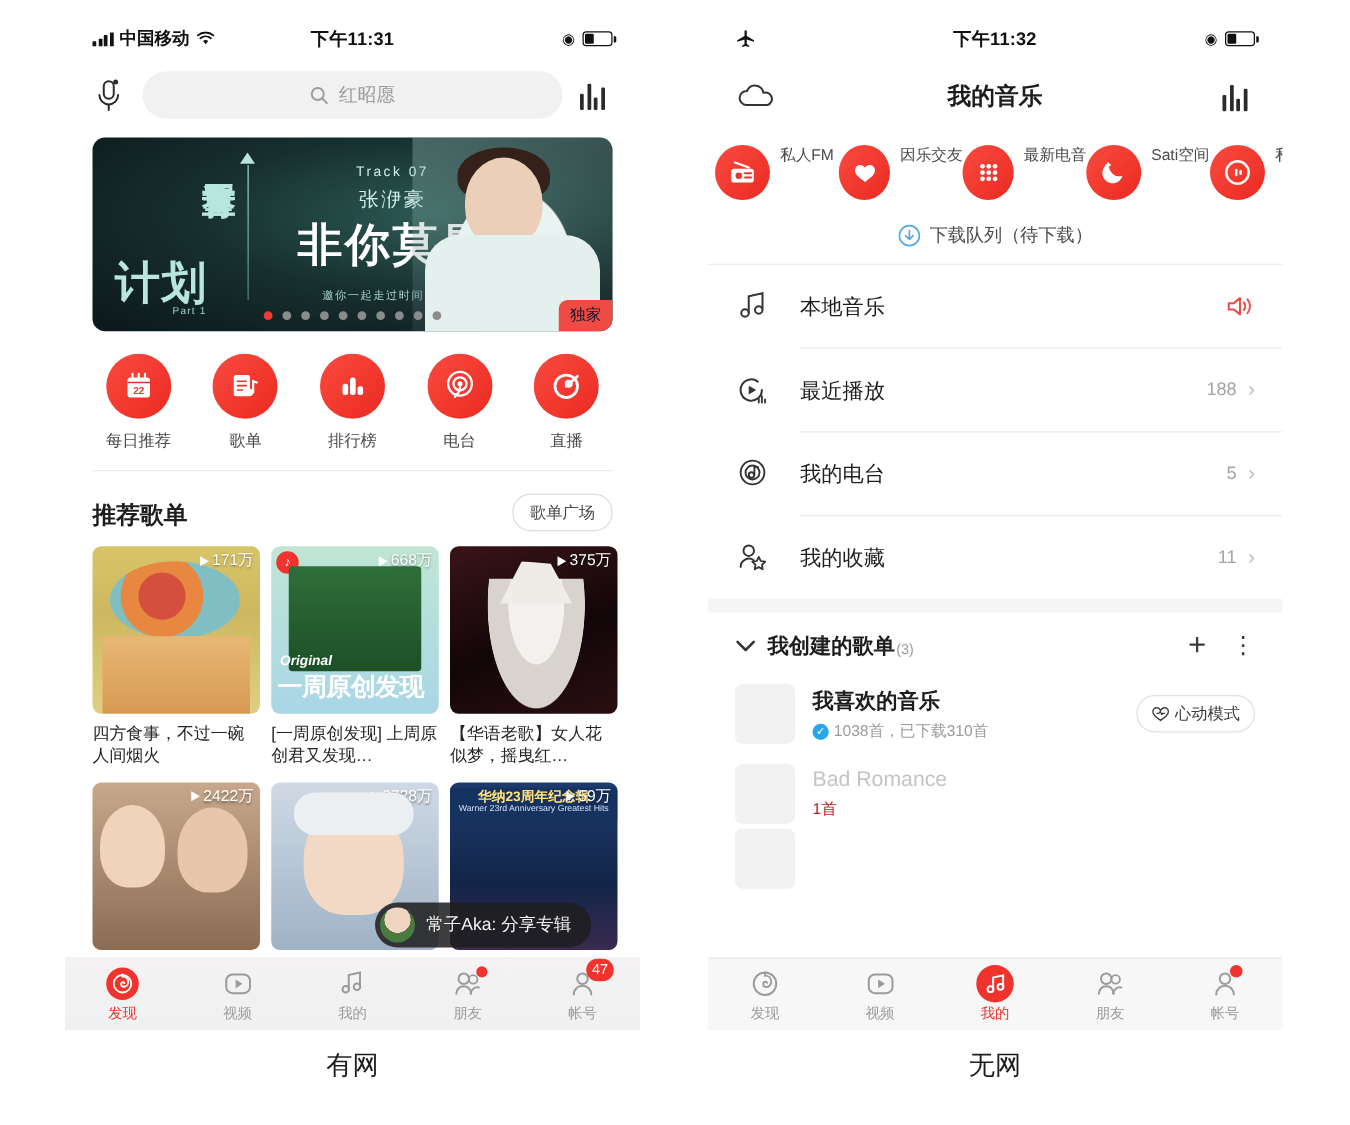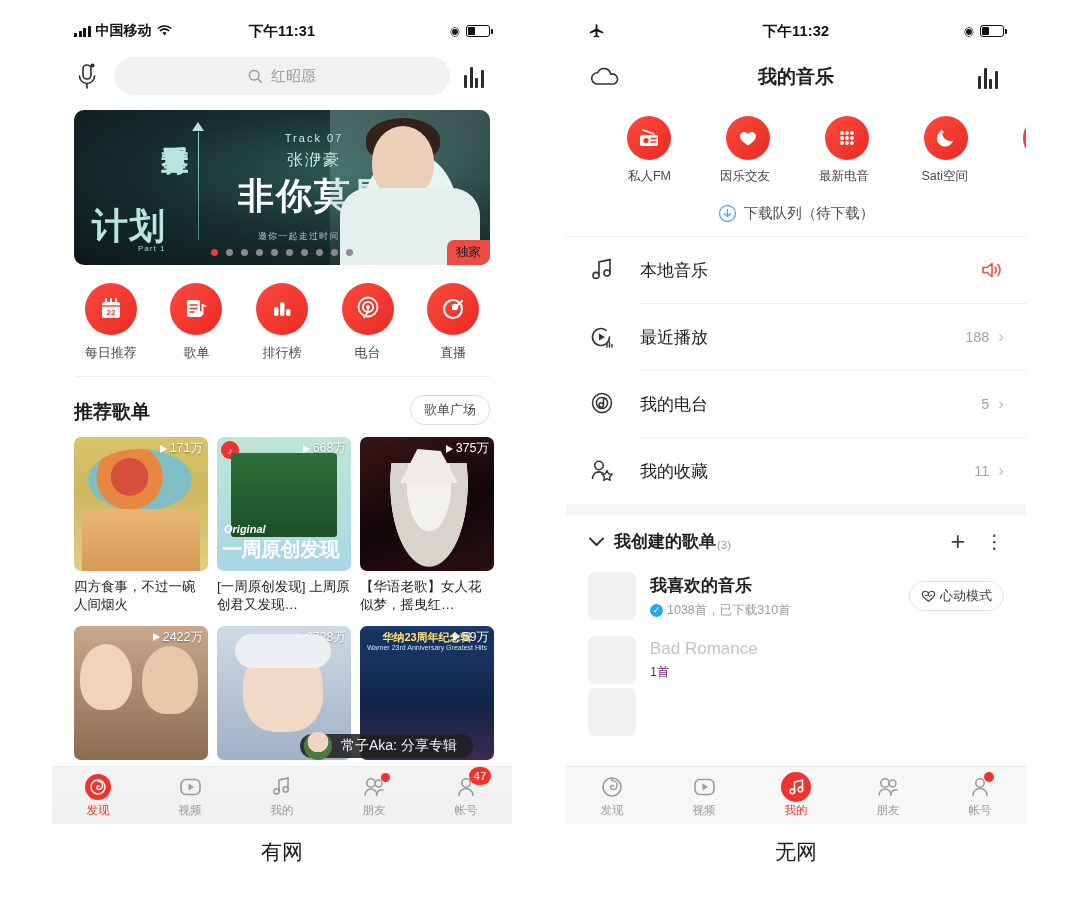--- a/index.html
+++ b/index.html
@@ -172,21 +172,21 @@
   .thumb.t5{ background:linear-gradient(180deg,#cfd9e4,#9fb2c6); }
   .thumb.t5::before{content:"";position:absolute;left:26px;top:16px;width:80px;height:90px;border-radius:50% 50% 40% 40%;background:#f2d9c5;}
   .thumb.t5::after{content:"";position:absolute;left:18px;top:8px;width:96px;height:34px;border-radius:40px;background:#eceff2;}
   .thumb.t6{ background:linear-gradient(180deg,#1d3b6e 0%,#122549 60%,#3a2a4f 100%); }
   .thumb.t6 .band{position:absolute;left:0;right:0;top:4px;height:26px;background:#16325e;}
   .thumb.t6 .w1{position:absolute;left:4px;top:4px;right:4px;color:#ffe27a;font-size:11px;font-weight:bold;text-align:center;}
   .thumb.t6 .w2{position:absolute;left:4px;top:18px;right:4px;color:#cfe0ff;font-size:7px;text-align:center;}
 
   
   .toast{
-    position:absolute; left:248px; bottom:66px; height:24px; display:flex; align-items:center;
+    position:absolute; left:248px; bottom:66px; height:36px; display:flex; align-items:center;
     background:rgba(30,30,30,.86); border-radius:18px; padding:0 16px 0 4px; gap:9px; z-index:6;
   }
   .toast .av{ width:28px;height:28px;border-radius:50%;
     background:radial-gradient(circle at 50% 35%, #f0d6c2 0 45%, #4a7a3f 46% 100%); }
   .toast .txt{ color:#f2f2f2; font-size:14px; white-space:nowrap; }
 
   
   .tabbar{
     position:absolute; left:0; right:0; bottom:0; height:58px; z-index:5;
     display:flex; align-items:center;
@@ -200,21 +200,21 @@
   .tab.active .tl{ color:#f0332c; }
   .tab .dot{ position:absolute; right:-3px; top:-1px; width:9px;height:9px;border-radius:50%;background:#f0332c; }
   .tab .cnt{ position:absolute; right:-13px; top:-7px; min-width:22px;height:18px;border-radius:9px;background:#f0332c;
     color:#fff; font-size:11.5px; display:flex;align-items:center;justify-content:center;padding:0 4px;}
   .disc{ width:26px;height:26px;border-radius:50%;background:#f0332c;display:flex;align-items:center;justify-content:center;}
 
   
   .rh-header{ height:58px; display:flex; align-items:center; padding:0 22px; position:relative;}
   .rh-title{ position:absolute; left:0; right:0; text-align:center; font-size:19px; font-weight:bold; color:#1d1d1d;}
   .r-entry-row{ display:flex; padding:10px 6px 8px; overflow:hidden;}
-  .r-entry{ width:99px; flex:0 0 99px; display:flex; flex-direction:column; align-items:flex-end; gap:8px;}
+  .r-entry{ width:99px; flex:0 0 99px; display:flex; flex-direction:row; align-items:flex-start; gap:8px;}
   .r-entry .circ{ width:44px;height:44px;border-radius:50%;
     background-image:linear-gradient(135deg,#fa4a3f,#ea2a22); display:flex;align-items:center;justify-content:center;color:#fff;}
   .r-entry .lbl{ font-size:12.5px; color:#4a4a4a; white-space:nowrap;}
   .dlrow{ display:flex; align-items:center; justify-content:center; gap:7px; padding:11px 0 13px; }
   .dlrow .t{ font-size:14.5px; color:#4a4a4a; }
   .sep{ height:1px; background:#ececec; margin:0 0 0 0;}
   .sep.inset{ margin-left:74px; }
   .lrow{ height:66px; display:flex; align-items:center; padding:0 22px; }
   .lrow .ic{ width:52px; flex:0 0 52px; display:flex; align-items:center; color:#333;}
   .lrow .nm{ font-size:17px; color:#1d1d1d; flex:1;}
@@ -226,21 +226,21 @@
   .plhead .t{ font-size:17px; font-weight:bold; color:#1d1d1d; }
   .plhead .n{ font-size:11.5px; color:#9b9b9b; margin-left:1px; align-self:flex-end; padding-bottom:2px;}
   .plhead .plus{ margin-left:auto; font-size:25px; color:#3c3c3c; line-height:.7; font-weight:300;}
   .plhead .more{ margin-left:20px; color:#3c3c3c; font-size:19px; line-height:.8; letter-spacing:0; }
   .plitem{ display:flex; align-items:center; padding:8px 22px; gap:14px; height:64px;}
   .plitem .cover{ width:48px;height:48px;border-radius:6px;background:#f1f1f1;flex:0 0 48px;}
   .plitem .meta{ flex:1; min-width:0;}
   .plitem .nm{ font-size:17px; color:#1d1d1d; font-weight:bold; }
   .plitem.dim .nm{ color:#c4c4c4; font-weight:normal; }
   .plitem .sub{ font-size:12.5px; color:#9b9b9b; margin-top:5px; display:flex; align-items:center; gap:4px;}
-  .plitem.dim .sub{ color:#701a75; }
+  .plitem.dim .sub{ color:#b91c1c; }
   .heartbtn{ border:1px solid #e2e2e2; border-radius:15px; padding:5px 11px; font-size:13px; color:#3c3c3c;
     display:flex; align-items:center; gap:4px; white-space:nowrap;}
   .bluecheck{ width:13px;height:13px;border-radius:50%;background:#2aa7e8;color:#fff;font-size:9px;
     display:flex;align-items:center;justify-content:center; flex:0 0 13px;}
 
   
   .caption{ position:absolute; top:838px; font-size:21px; color:#1d1d1d; width:460px; text-align:center;}
   .caption.left{ left:52px; }
   .caption.right{ left:566px; }
 

